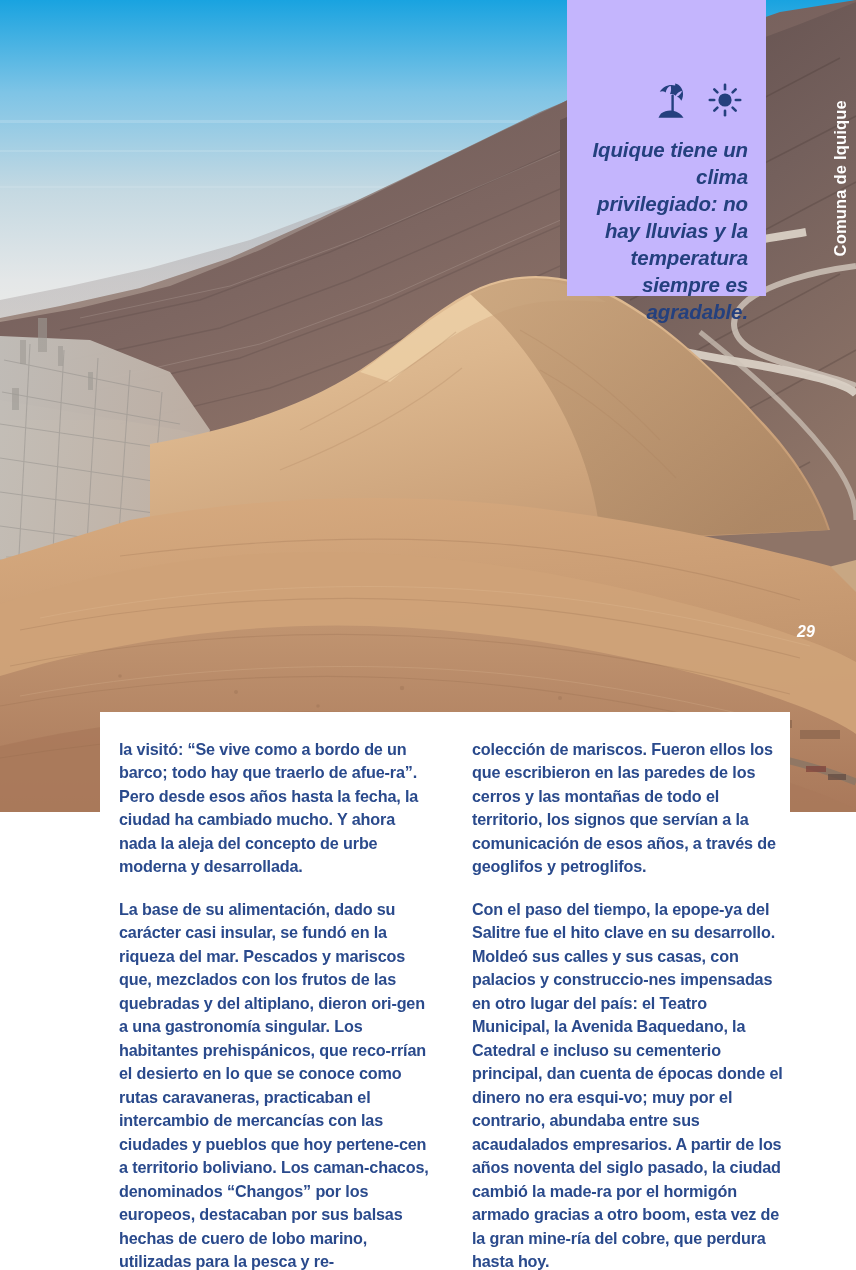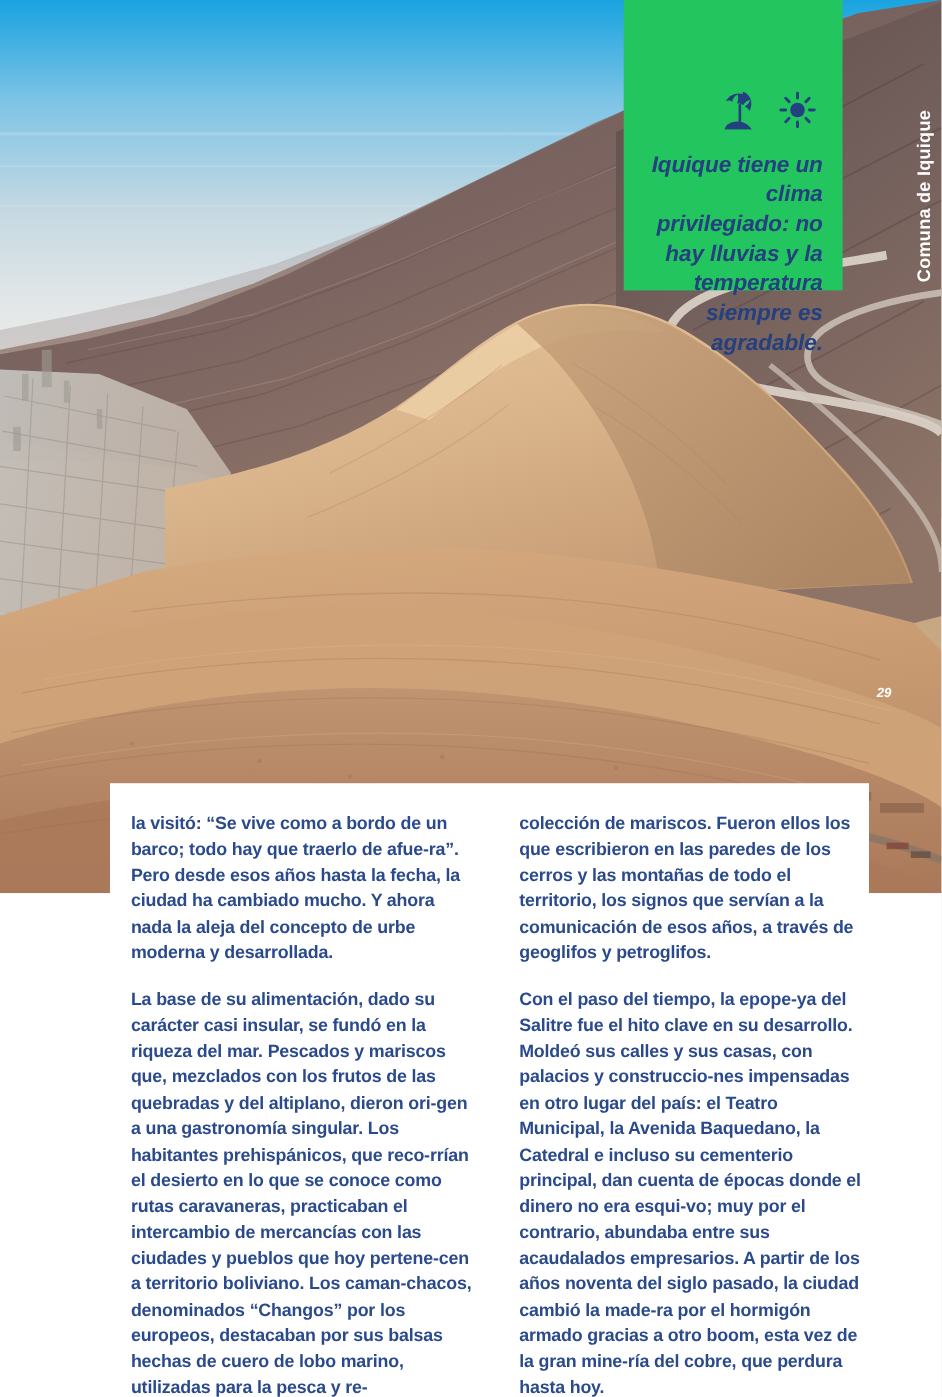--- a/index.html
+++ b/index.html
@@ -33,22 +33,22 @@
     background: #c8a783;
   }
   .photo-svg { display: block; width: 856px; height: 812px; }
 
   
   .quote-card {
     position: absolute;
     left: 567px;
     top: 0;
     width: 199px;
-    height: 264px;
-    background: #22c55e;
+    height: 296px;
+    background: #c4b5fd;
     box-sizing: border-box;
     padding: 0 16px 0 10px;
     display: flex;
     flex-direction: column;
     align-items: flex-end;
     justify-content: flex-start;
     z-index: 5;
   }
   .quote-icons {
     display: flex;
@@ -86,21 +86,21 @@
     transform: rotate(180deg);
   }
 
   
   .page-number {
     position: absolute;
     left: 797px;
     top: 623px;
     z-index: 6;
     color: #ffffff;
-    font-size: 12px;
+    font-size: 16px;
     font-style: italic;
     font-weight: bold;
   }
 
   
   .text-panel {
     position: absolute;
     left: 100px;
     top: 712px;
     width: 690px;

